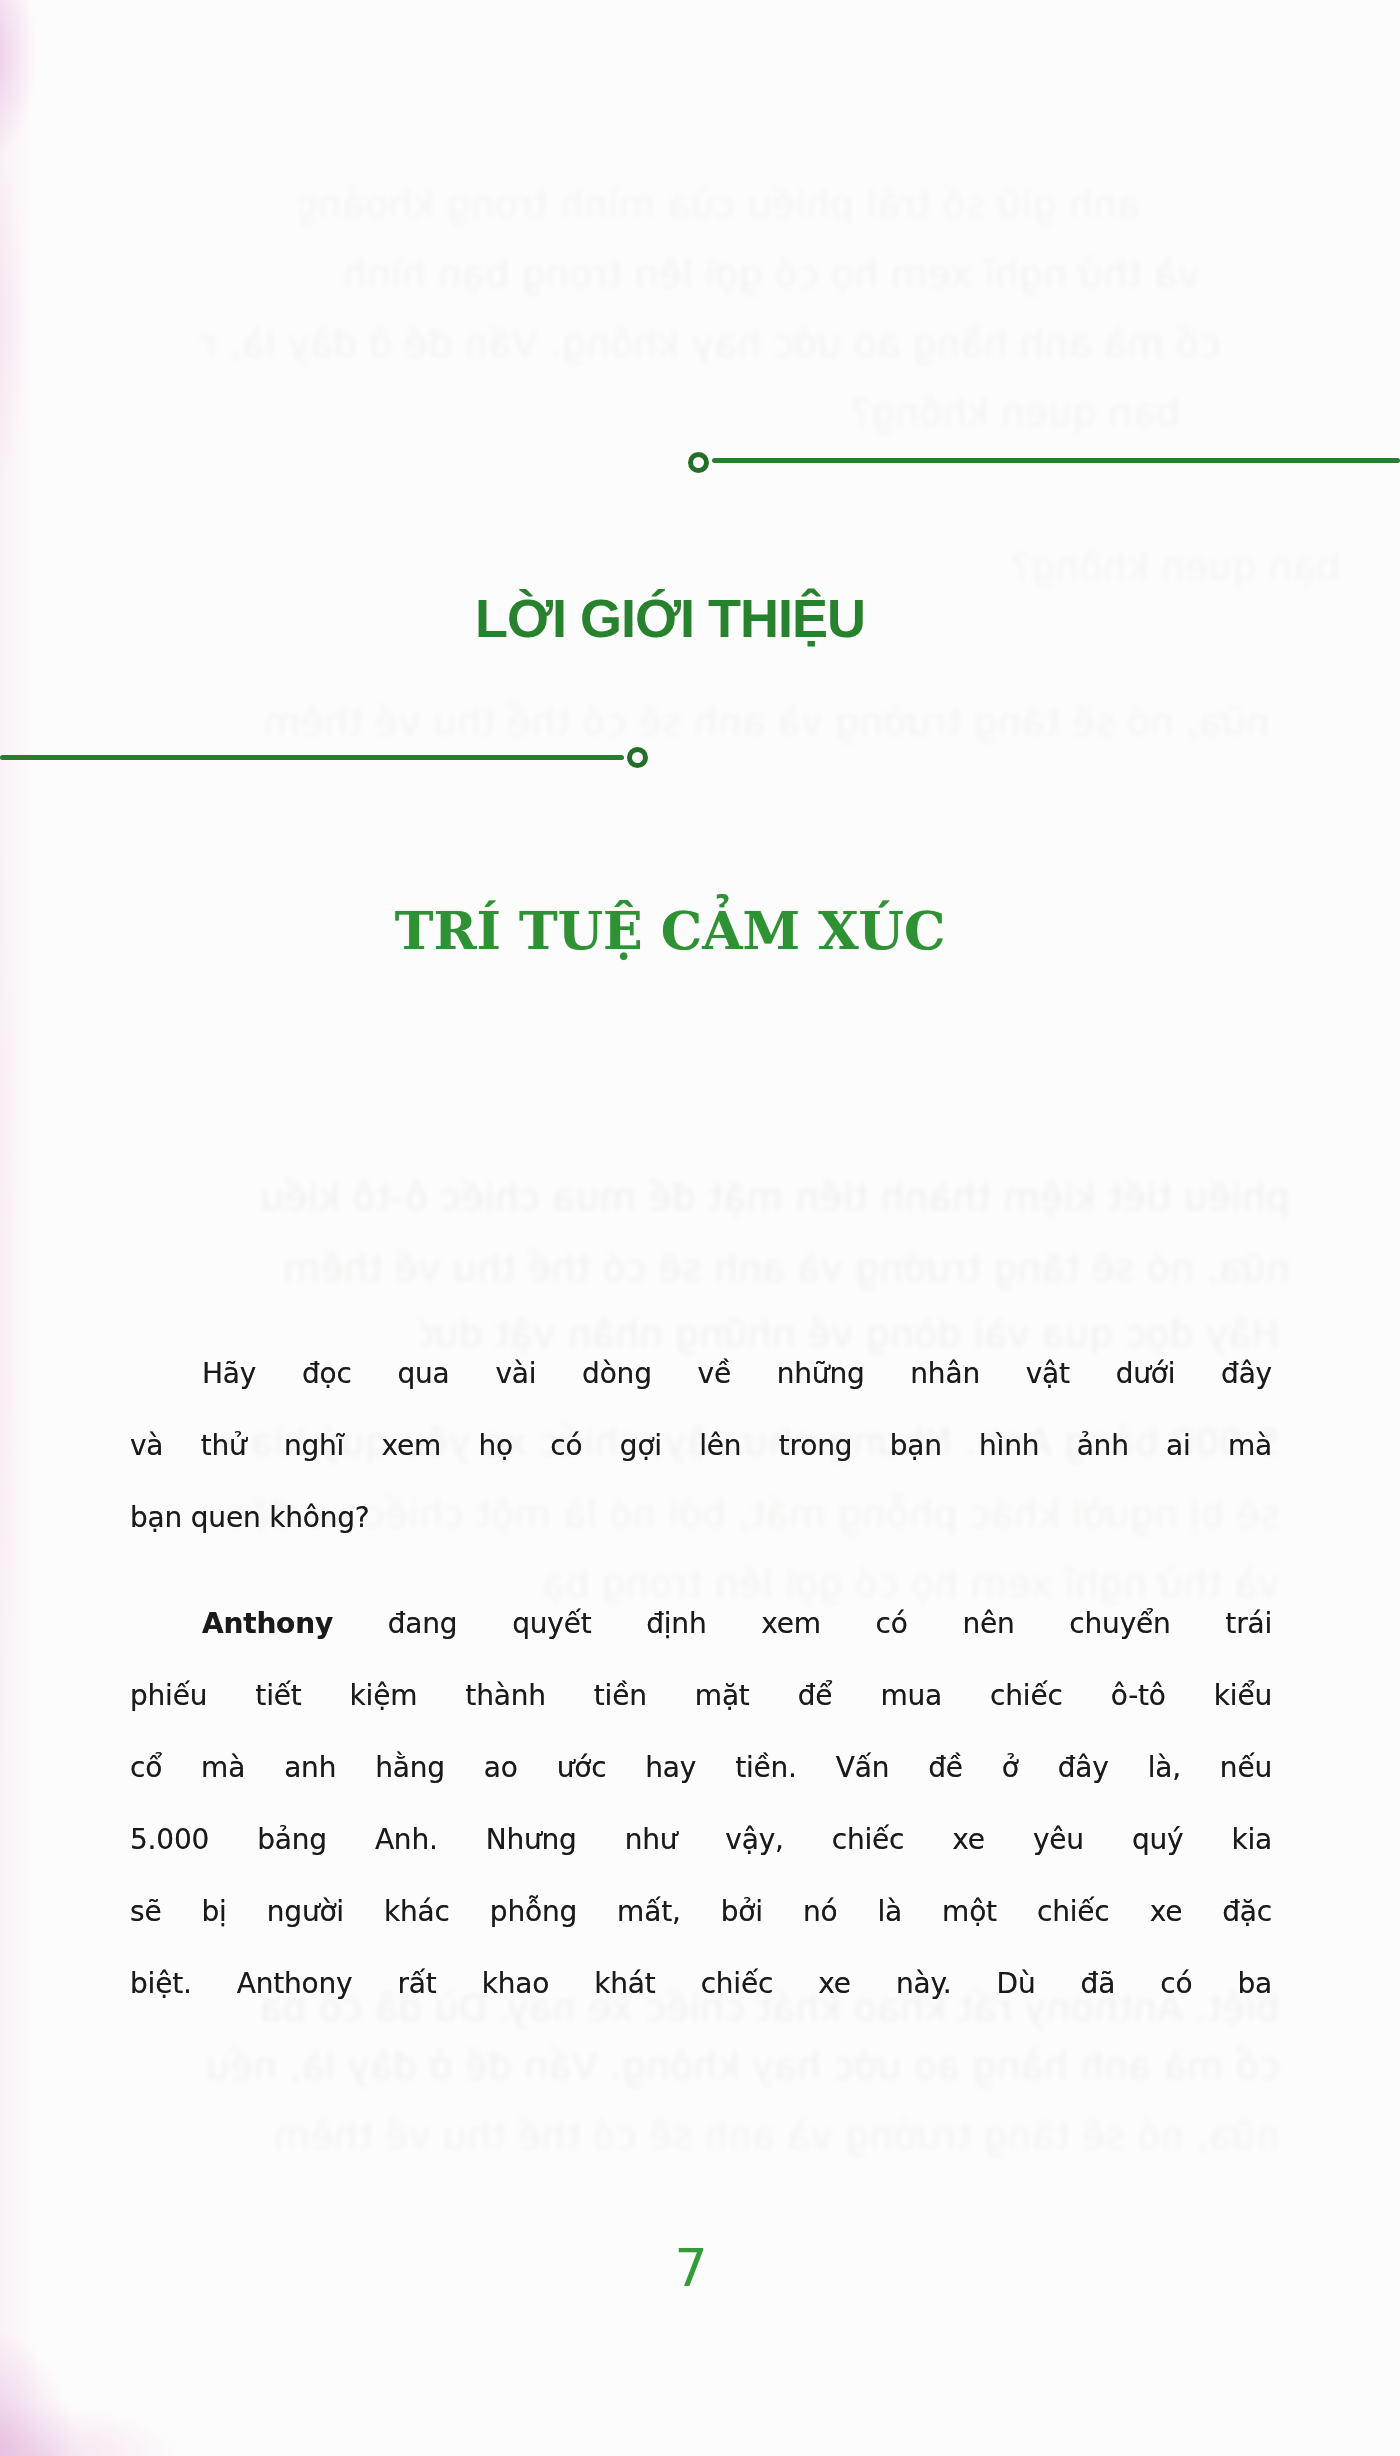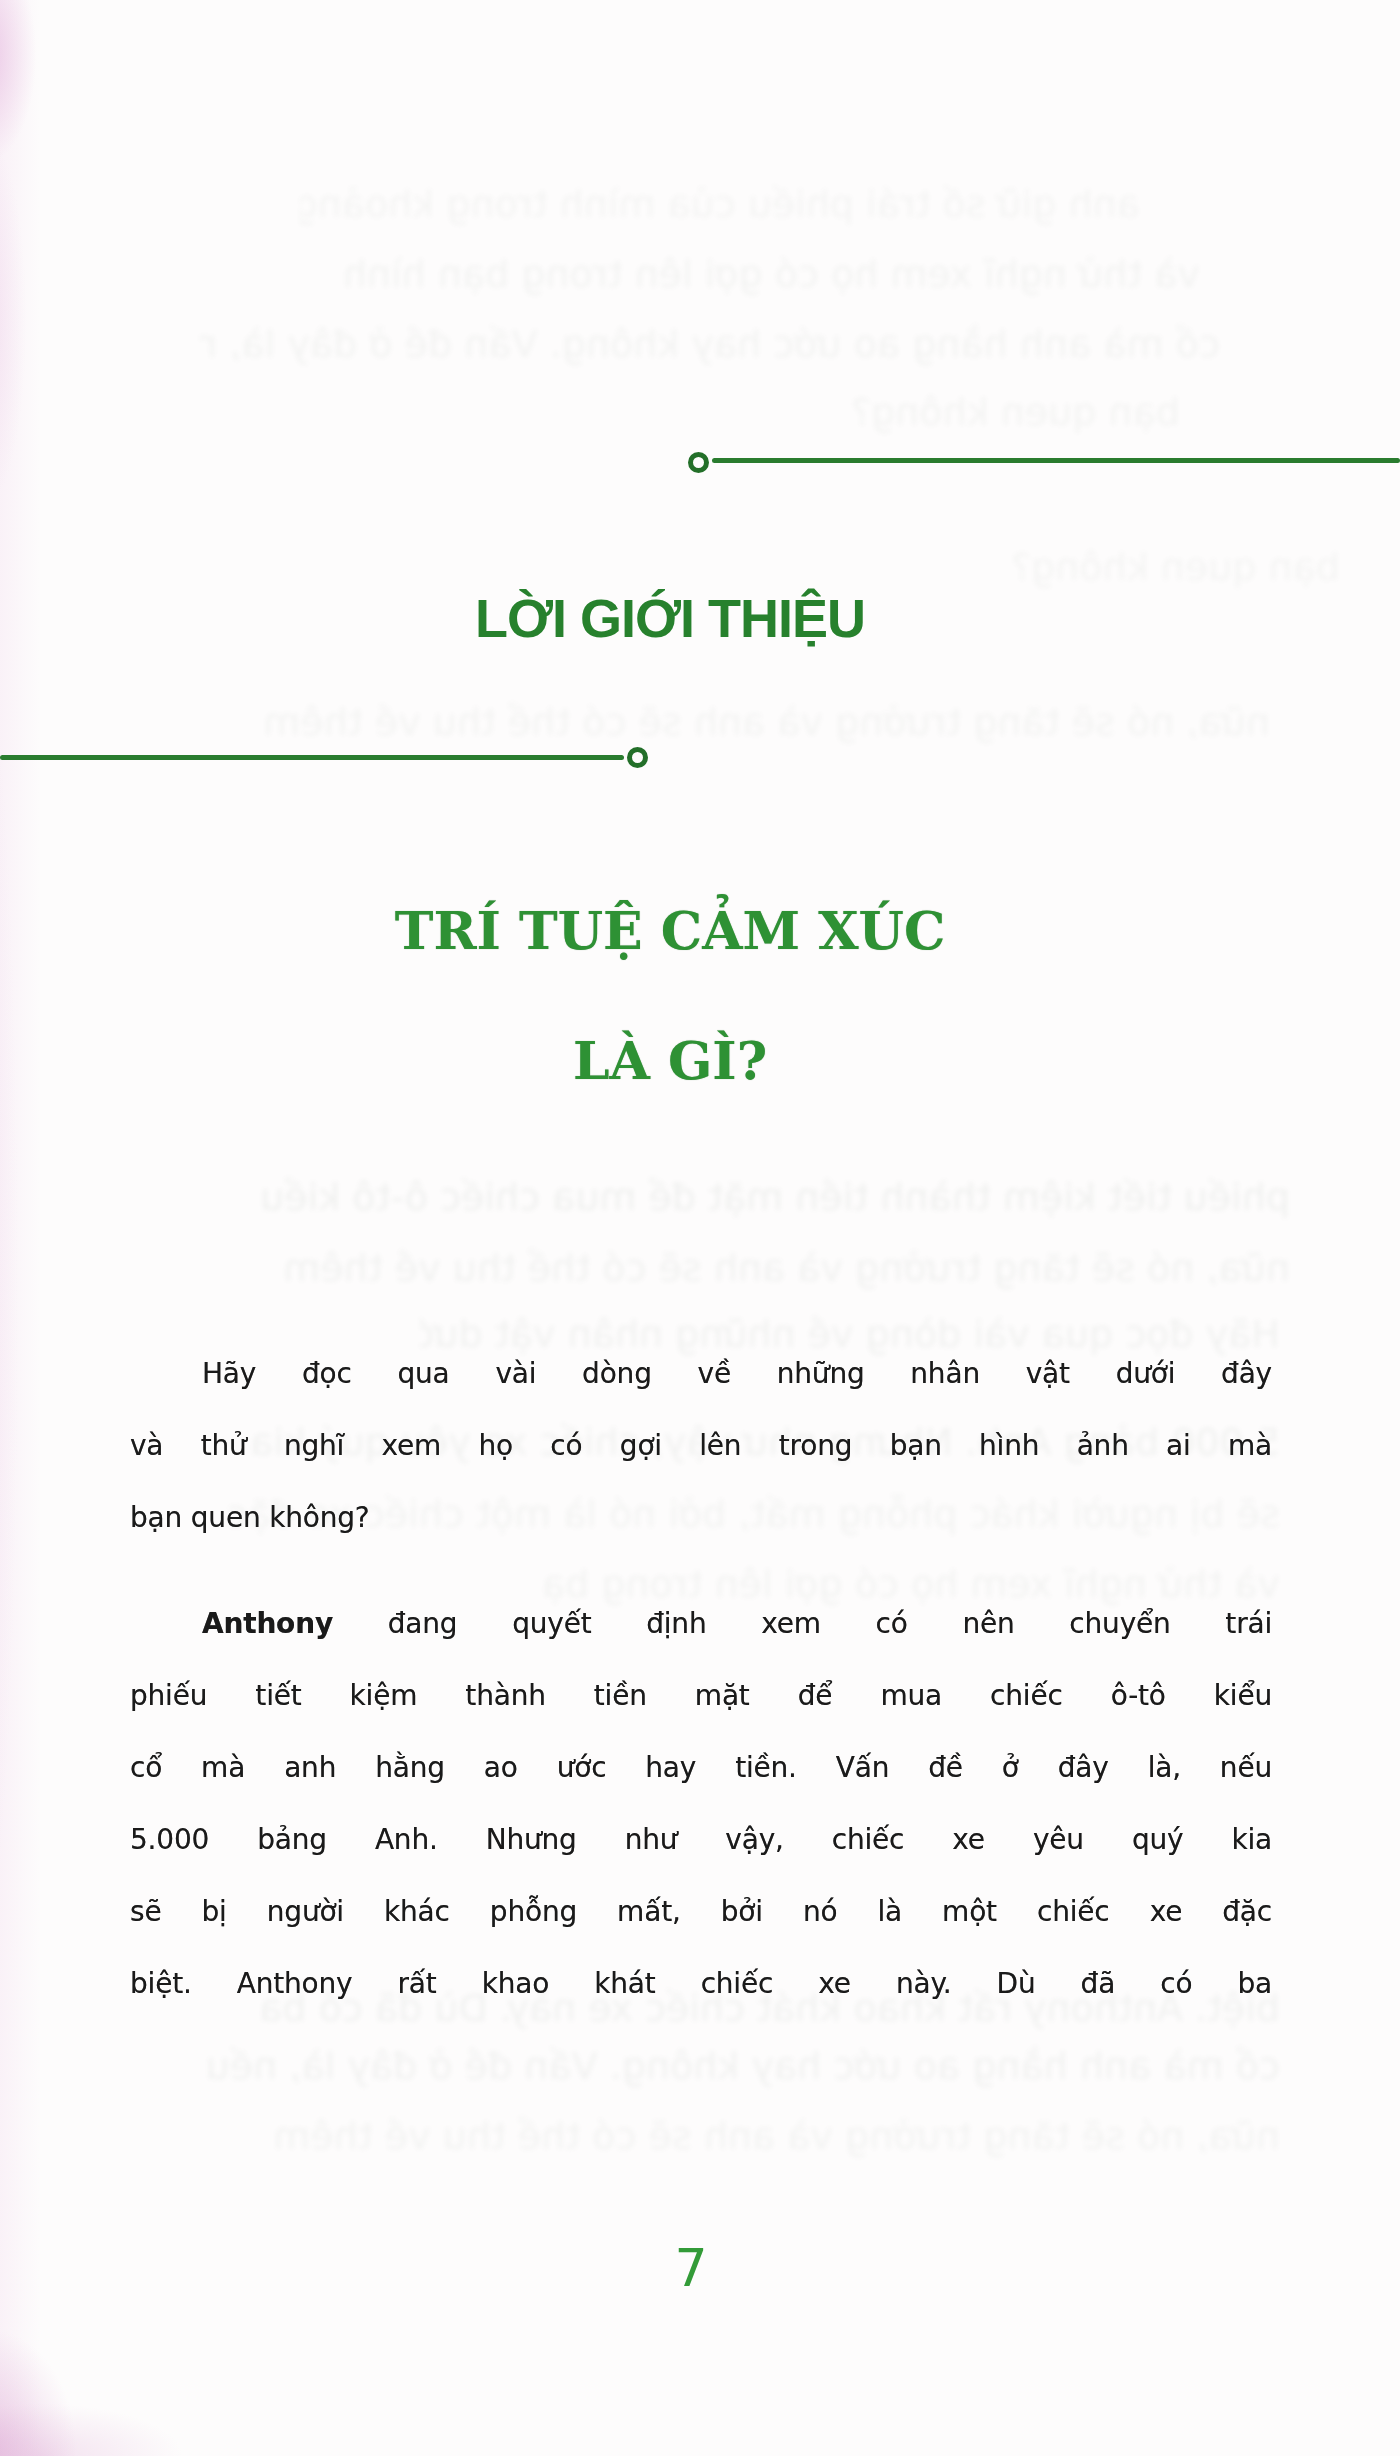--- a/index.html
+++ b/index.html
@@ -96,21 +96,20 @@
 
   <div class="kicker">LỜI GIỚI THIỆU</div>
 
   <div>
     <span class="rule-line" style="left:0;top:755px;width:624px;"></span>
     <span class="rule-circle" style="left:627px;top:747px;"></span>
   </div>
 
   <div class="chapter-title">
     <div>TRÍ TUỆ CẢM XÚC</div>
-    <div>LÀ GÌ?</div>
   </div>
 
   <div class="body-text">
     <div class="para">
       <div class="bline just indent">Hãy đọc qua vài dòng về những nhân vật dưới đây</div>
       <div class="bline just">và thử nghĩ xem họ có gợi lên trong bạn hình ảnh ai mà</div>
       <div class="bline">bạn quen không?</div>
     </div>
     <div class="para para-2">
       <div class="bline just indent"><span class="bold">Anthony</span><span> đang quyết định xem có nên chuyển trái</span></div>

